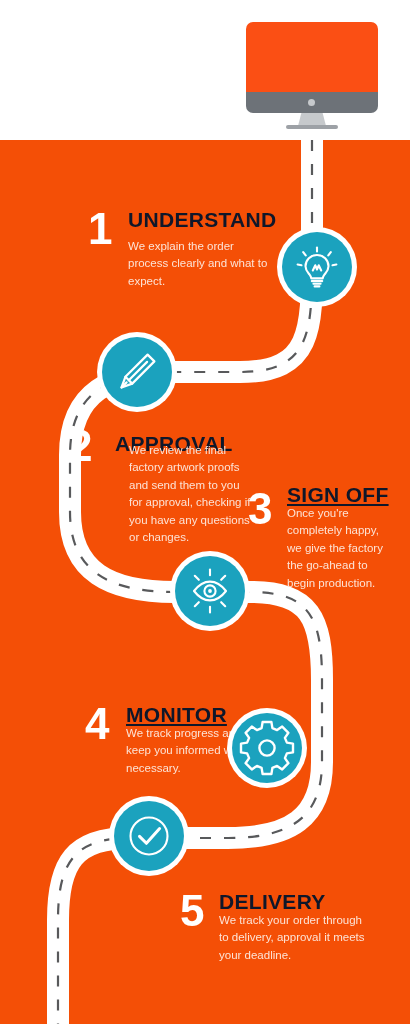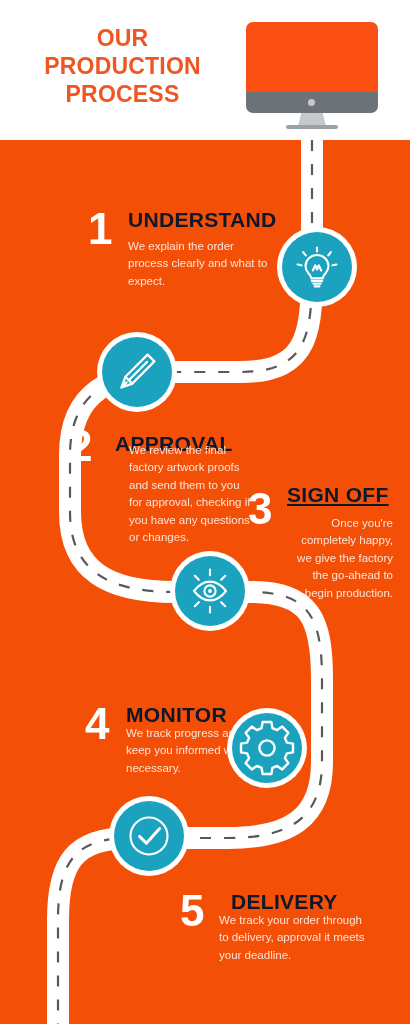--- a/index.html
+++ b/index.html
@@ -106,30 +106,30 @@
   #step-1 .step-body  { left: 40px; top: 30px; width: 142px; margin-top: 8px; }
 
   #step-2 { left: 68px;  top: 412px; width: 200px; }
   #step-2 .step-num   { left: 0px;  top: 12px; }
   #step-2 .step-title { left: 47px; top: 20px; }
   #step-2 .step-body  { left: 61px; top: 30px; width: 126px; }
 
   #step-3 { left: 248px; top: 475px; width: 165px; }
   #step-3 .step-num   { left: 0px;  top: 12px; }
   #step-3 .step-title { left: 39px; top: 8px; text-decoration: underline; }
-  #step-3 .step-body  { left: 39px; top: 40px; width: 106px; text-align: right; }
+  #step-3 .step-body  { left: 39px; top: 30px; width: 106px; }
 
   #step-4 { left: 85px;  top: 695px; width: 190px; }
   #step-4 .step-num   { left: 0px;  top: 7px; }
-  #step-4 .step-title { left: 41px; top: 8px; }
+  #step-4 .step-title { left: 41px; top: 8px; text-decoration: underline; }
   #step-4 .step-body  { left: 41px; top: 30px; width: 140px; }
 
   #step-5 { left: 180px; top: 882px; width: 200px; }
   #step-5 .step-num   { left: 0px;  top: 7px; }
-  #step-5 .step-title { left: 39px; top: 8px; margin-left: 12px; }
+  #step-5 .step-title { left: 39px; top: 8px; }
   #step-5 .step-body  { left: 39px; top: 30px; width: 152px; }
 
   
   .node {
     position: absolute;
     width: 70px; height: 70px;
     border-radius: 50%;
     background: #1BA2BE;
     box-shadow: 0 0 0 5px #FFFFFF;
   }
@@ -171,25 +171,20 @@
              L 250 592
              C 310 592, 322 618, 322 680
              L 322 762
              C 322 818, 290 838, 228 838
              L 130 838
              C 75 838, 58 862, 58 920
              L 58 1024" fill="none" stroke="#58595B" stroke-width="2.2" stroke-dasharray="11 13" stroke-linecap="butt"></path>
   </svg>
 
   <div class="header">
-    <div class="header-title">
-      <span class="ln">OUR</span>
-      <span class="ln">PRODUCTION</span>
-      <span class="ln">PROCESS</span>
-    </div>
     <div class="monitor">
       <div class="monitor-screen"></div>
       <div class="monitor-chin"></div>
       <div class="monitor-dot"></div>
       <div class="monitor-neck"></div>
       <div class="monitor-base"></div>
     </div>
   </div>
 
   <div class="step" id="step-1">

